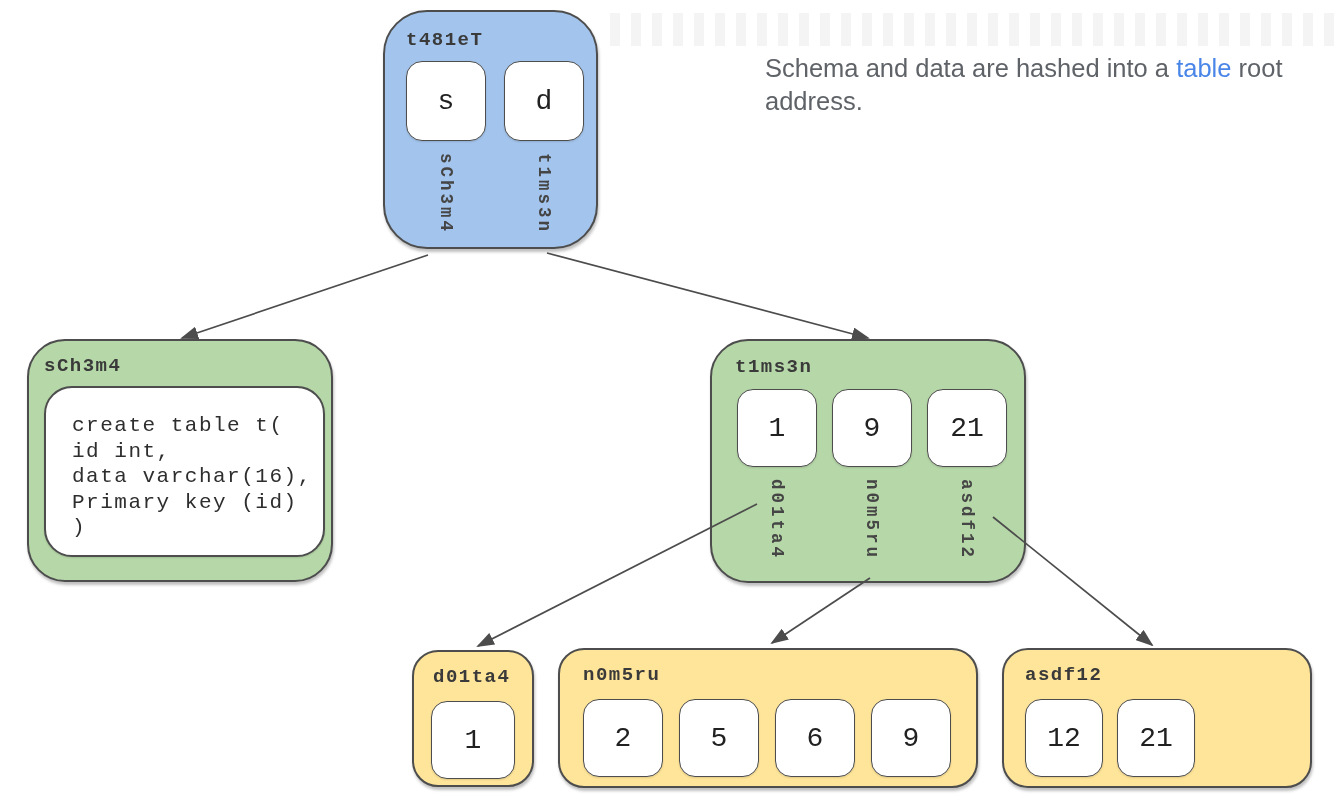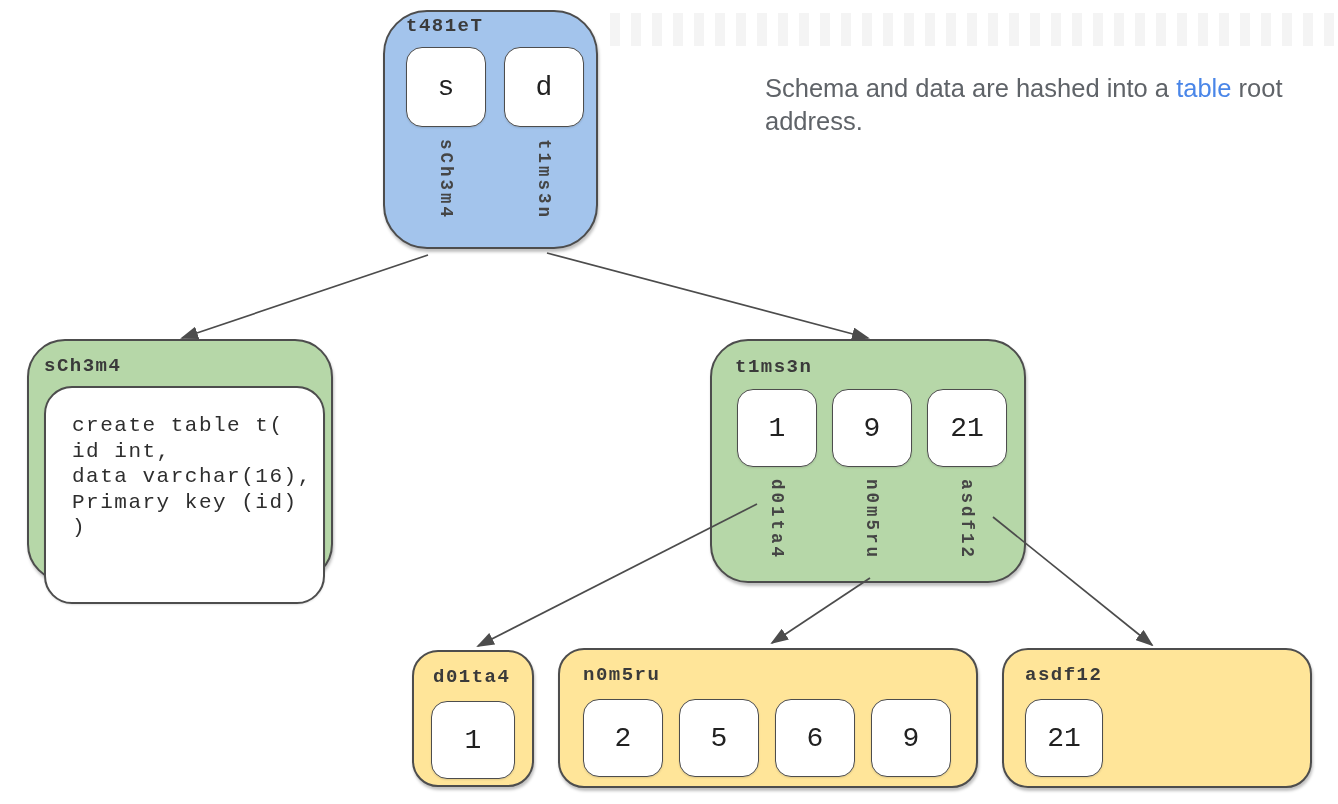--- a/index.html
+++ b/index.html
@@ -7,21 +7,21 @@
     position:relative; width:1338px; height:804px; background:#ffffff;
     overflow:hidden; font-family:"Liberation Mono", monospace;
   }
   
   .stripes {
     position:absolute; left:610px; top:13px; width:728px; height:33px;
     background:repeating-linear-gradient(90deg,#f4f4f4 0 10px,#ffffff 10px 21px);
   }
   
   .caption {
-    position:absolute; left:765px; top:72px; width:548px;
+    position:absolute; left:765px; top:52px; width:548px;
     font-family:"Liberation Sans", sans-serif;
     font-size:25.5px; line-height:33px; color:#5f6368;
   }
   .caption .link { color:#4a86e8; cursor:pointer; }
   
   .node {
     position:absolute; border:2.25px solid #4d4d4d; box-sizing:border-box;
     box-shadow:1px 3px 3px rgba(0,0,0,0.25);
   }
   .node.blue   { background:#a3c4ec; border-radius:44px; }
@@ -36,28 +36,28 @@
   .cell {
     background:#ffffff; border:1.8px solid #4d4d4d; box-sizing:border-box;
     border-radius:16px; display:flex; align-items:center; justify-content:center;
     font-size:28px; color:#212121; box-shadow:0 1px 2px rgba(0,0,0,0.12);
   }
   .vlabel {
     writing-mode:vertical-rl; font-weight:bold; font-size:17.5px;
     letter-spacing:3px; color:#454545; margin-top:12px;
   }
   
-  #node-root { left:383px; top:10px; width:215px; height:239px; padding:3px 0 0 18px; }
+  #node-root { left:383px; top:10px; width:215px; height:239px; padding:17px 0 0 18px; }
   #node-root .node-title { margin-left:3px; }
   #node-root .cells { gap:18px; margin-top:10px; margin-left:3px; }
   #node-root .cell { width:80px; height:80px; }
   
   #node-schema { left:27px; top:339px; width:306px; height:243px; padding:14px 0 0 15px; }
   .sql-box {
-    margin-top:9px; margin-left:0px; width:281px; height:218px; box-sizing:border-box;
+    margin-top:9px; margin-left:0px; width:281px; height:171px; box-sizing:border-box;
     background:#ffffff; border:2px solid #4d4d4d; border-radius:28px;
     padding:25px 0 0 26px; font-size:21px; line-height:25.5px;
     letter-spacing:1.5px; white-space:pre; color:#2e2e2e;
     box-shadow:0 1px 2px rgba(0,0,0,0.12);
   }
   
   #node-table { left:710px; top:339px; width:316px; height:244px; padding:15px 0 0 23px; }
   #node-table .cells { gap:15px; margin-top:11px; margin-left:2px; }
   #node-table .cell { width:80px; height:78px; }
   
@@ -165,20 +165,23 @@
       <div class="cell">
           <span>9</span>
         </div>
     </div>
   </div>
 
   <div class="node yellow leaf" id="node-leaf3">
     <div class="node-title">asdf12</div>
     <div class="cells">
       <div class="cell">
+          <span>12</span>
+        </div>
+      <div class="cell">
           <span>21</span>
         </div>
     </div>
   </div>
 
   <svg class="arrows" viewBox="0 0 1338 804" xmlns="http://www.w3.org/2000/svg">
     <defs>
       <marker id="ah" markerUnits="userSpaceOnUse" markerWidth="18" markerHeight="13" refX="16" refY="6.5" orient="auto">
         <path d="M0,0 L18,6.5 L0,13 Z" fill="#4c4c4c"></path>
       </marker>

